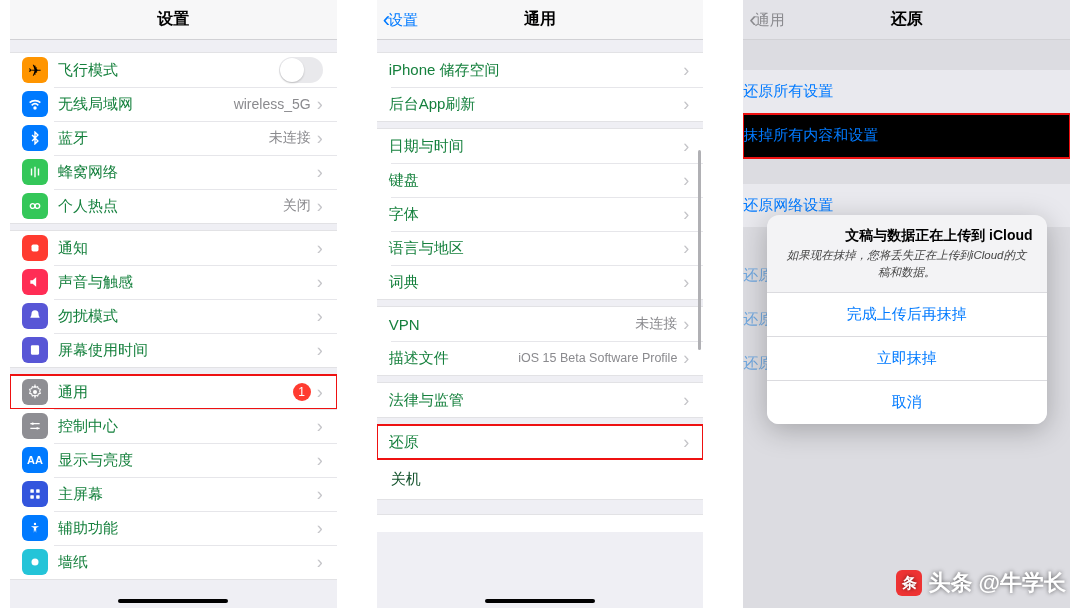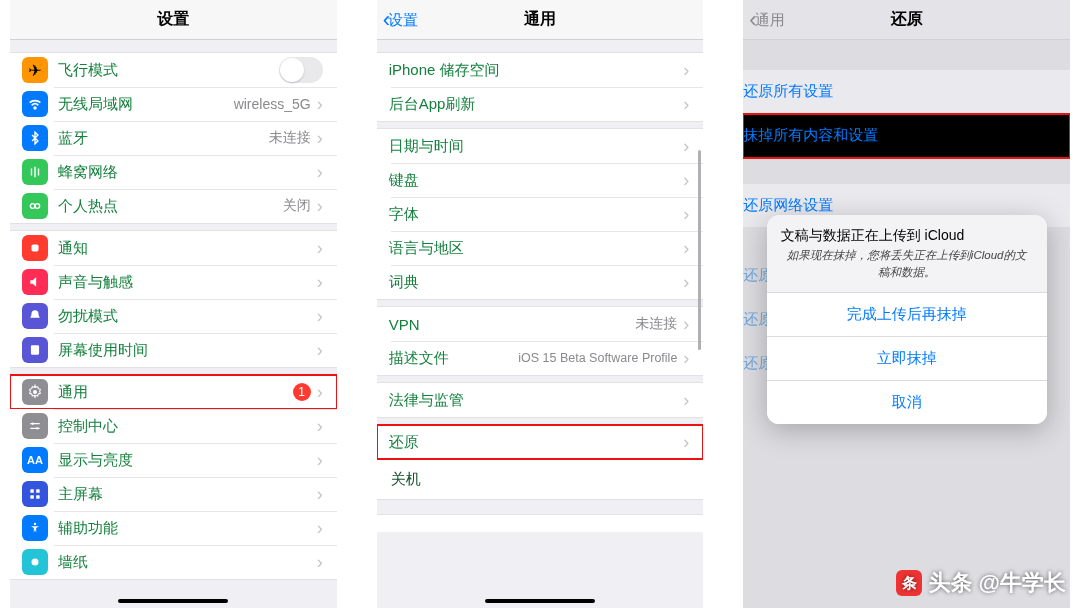--- a/index.html
+++ b/index.html
@@ -94,21 +94,21 @@
   .reset-row.selected{ background:#000000; }
   .reset-row.dim{ color:#6fa7df; background:#dcdce1; }
   .sheet-backdrop{
     position:absolute; inset:0; background:rgba(0,0,0,0);
   }
   .sheet{
     position:absolute; left:50%; transform:translateX(-50%);
     top:215px; width:280px; background:#f3f3f5; border-radius:12px;
     overflow:hidden; box-shadow:0 6px 28px rgba(0,0,0,.25);
   }
-  .sheet-title{ font-size:14px; font-weight:400; text-align:left; padding:12px 14px 2px; }
+  .sheet-title{ font-size:14px; font-weight:700; text-align:right; padding:12px 14px 2px; }
   .sheet-msg{ font-size:11.5px; color:#444; text-align:center; padding:0 16px 12px; line-height:1.45;font-style:italic;}
   .sheet-btn{
     text-align:center; font-size:15px; color:#007aff; padding:12px 12px;
     border-top:1px solid #dbdbdf; background:#fff;
   }
   .scrollbar{
     position:absolute; right:2px; width:3px; background:#b0b0b4; border-radius:2px;
   }
   .watermark{
     position:absolute; right:14px; bottom:10px; color:#fff; font-size:22px;

